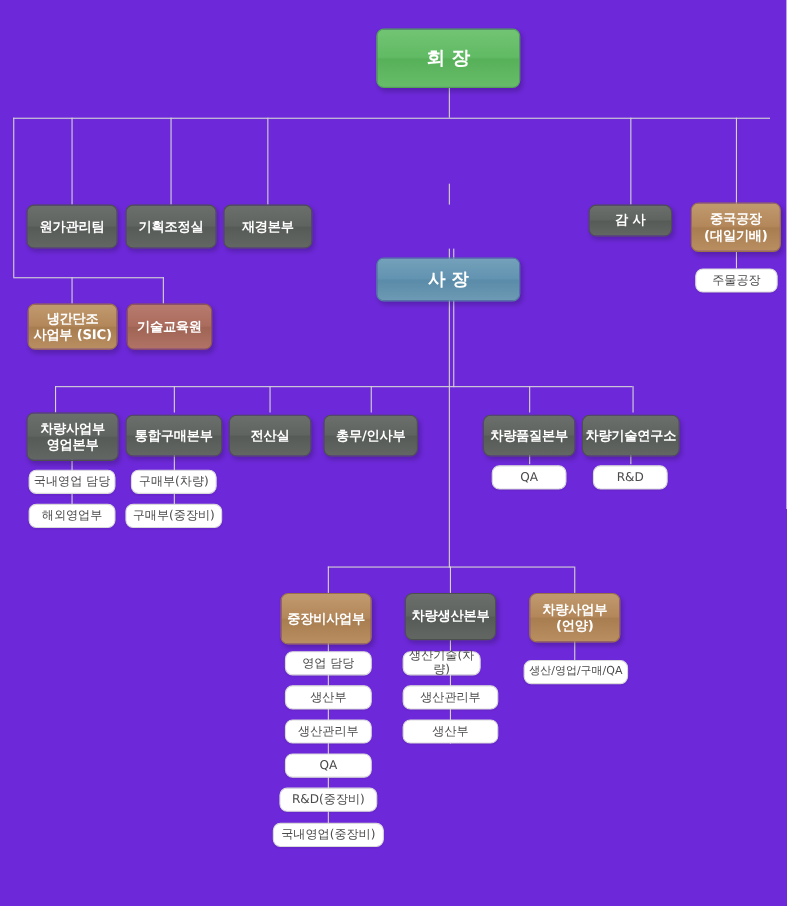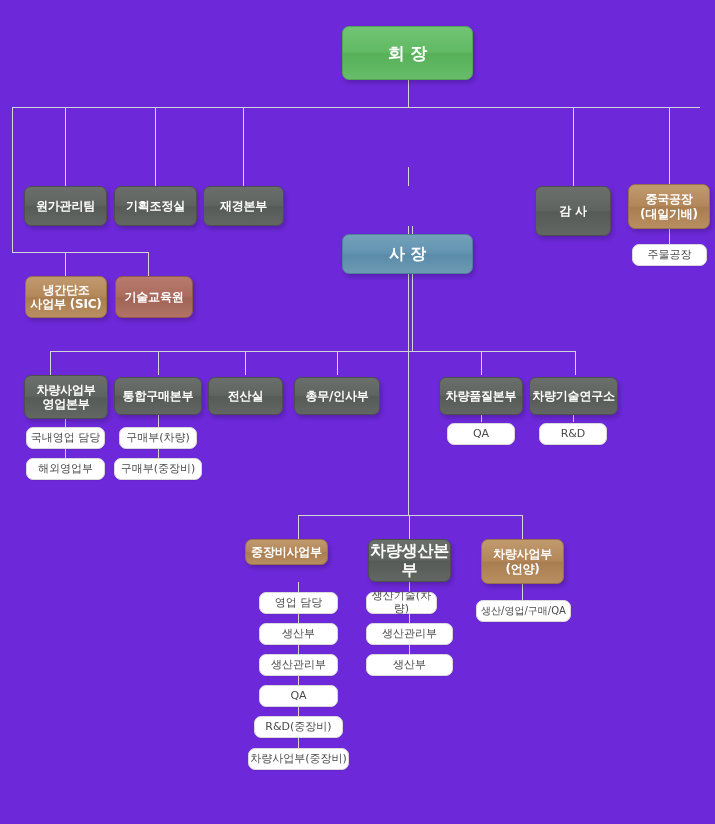--- a/index.html
+++ b/index.html
@@ -142,21 +142,21 @@
 
   <div class="line v" style="left:409px; top:582px; height:94px;"></div>
 
   <div class="line v" style="left:522px; top:582px; height:18px;"></div>
 
   <div class="node main c-green" style="left:342px; top:26px; width:131px; height:54px; font-size:17px;">회 장</div>
 
 
   <div class="node main c-blue" style="left:342px; top:186px; width:131px; height:40px; font-size:16px;">사 장</div>
 
-  <div class="node main c-gray" style="left:535px; top:186px; width:76px; height:50px; font-size:12px;">감 사</div>
+  <div class="node main c-gray" style="left:535px; top:186px; width:76px; height:29px; font-size:12px;">감 사</div>
 
   <div class="node main c-gray" style="left:24px; top:186px; width:83px; height:40px; font-size:12px;">원가관리팀</div>
 
   <div class="node main c-gray" style="left:114px; top:186px; width:83px; height:40px; font-size:12px;">기획조정실</div>
 
   <div class="node main c-gray" style="left:203px; top:186px; width:81px; height:40px; font-size:12px;">재경본부</div>
 
   <div class="node main c-tan" style="left:628px; top:184px; width:82px; height:45px; font-size:12px;">중국공장
 (대일기배)</div>
 
@@ -185,33 +185,33 @@
   <div class="leaf" style="left:26px; top:458px; width:79px; height:22px; font-size:11px;">해외영업부</div>
 
   <div class="leaf" style="left:119px; top:427px; width:78px; height:22px; font-size:11px;">구매부(차량)</div>
 
   <div class="leaf" style="left:114px; top:458px; width:88px; height:22px; font-size:11px;">구매부(중장비)</div>
 
   <div class="leaf" style="left:447px; top:423px; width:68px; height:22px; font-size:11px;">QA</div>
 
   <div class="leaf" style="left:539px; top:423px; width:68px; height:22px; font-size:11px;">R&amp;D</div>
 
-  <div class="node main c-tan" style="left:245px; top:539px; width:83px; height:26px; font-size:12px;">중장비사업부</div>
-
-  <div class="node main c-gray" style="left:368px; top:539px; width:83px; height:43px; font-size:16px;">차량생산본부</div>
+  <div class="node main c-tan" style="left:255px; top:539px; width:83px; height:47px; font-size:12px;">중장비사업부</div>
+
+  <div class="node main c-gray" style="left:368px; top:539px; width:83px; height:43px; font-size:12px;">차량생산본부</div>
 
   <div class="node main c-tan" style="left:481px; top:539px; width:83px; height:45px; font-size:12px;">차량사업부
 (언양)</div>
 
   <div class="leaf" style="left:259px; top:592px; width:79px; height:22px; font-size:11px;">영업 담당</div>
   <div class="leaf" style="left:259px; top:623px; width:79px; height:22px; font-size:11px;">생산부</div>
   <div class="leaf" style="left:259px; top:654px; width:79px; height:22px; font-size:11px;">생산관리부</div>
   <div class="leaf" style="left:259px; top:685px; width:79px; height:22px; font-size:11px;">QA</div>
   <div class="leaf" style="left:254px; top:716px; width:89px; height:22px; font-size:11px;">R&amp;D(중장비)</div>
-  <div class="leaf" style="left:248px; top:748px; width:101px; height:22px; font-size:11px;">차량사업부(중장비)</div>
+  <div class="leaf" style="left:248px; top:748px; width:101px; height:22px; font-size:11px;">국내영업(중장비)</div>
 
   <div class="leaf" style="left:366px; top:592px; width:71px; height:22px; font-size:11px;">생산기술(차량)</div>
   <div class="leaf" style="left:366px; top:623px; width:87px; height:22px; font-size:11px;">생산관리부</div>
   <div class="leaf" style="left:366px; top:654px; width:87px; height:22px; font-size:11px;">생산부</div>
 
   <div class="leaf" style="left:476px; top:600px; width:95px; height:22px; font-size:10px;">생산/영업/구매/QA</div>
 
 </div>
 
 </body></html>

